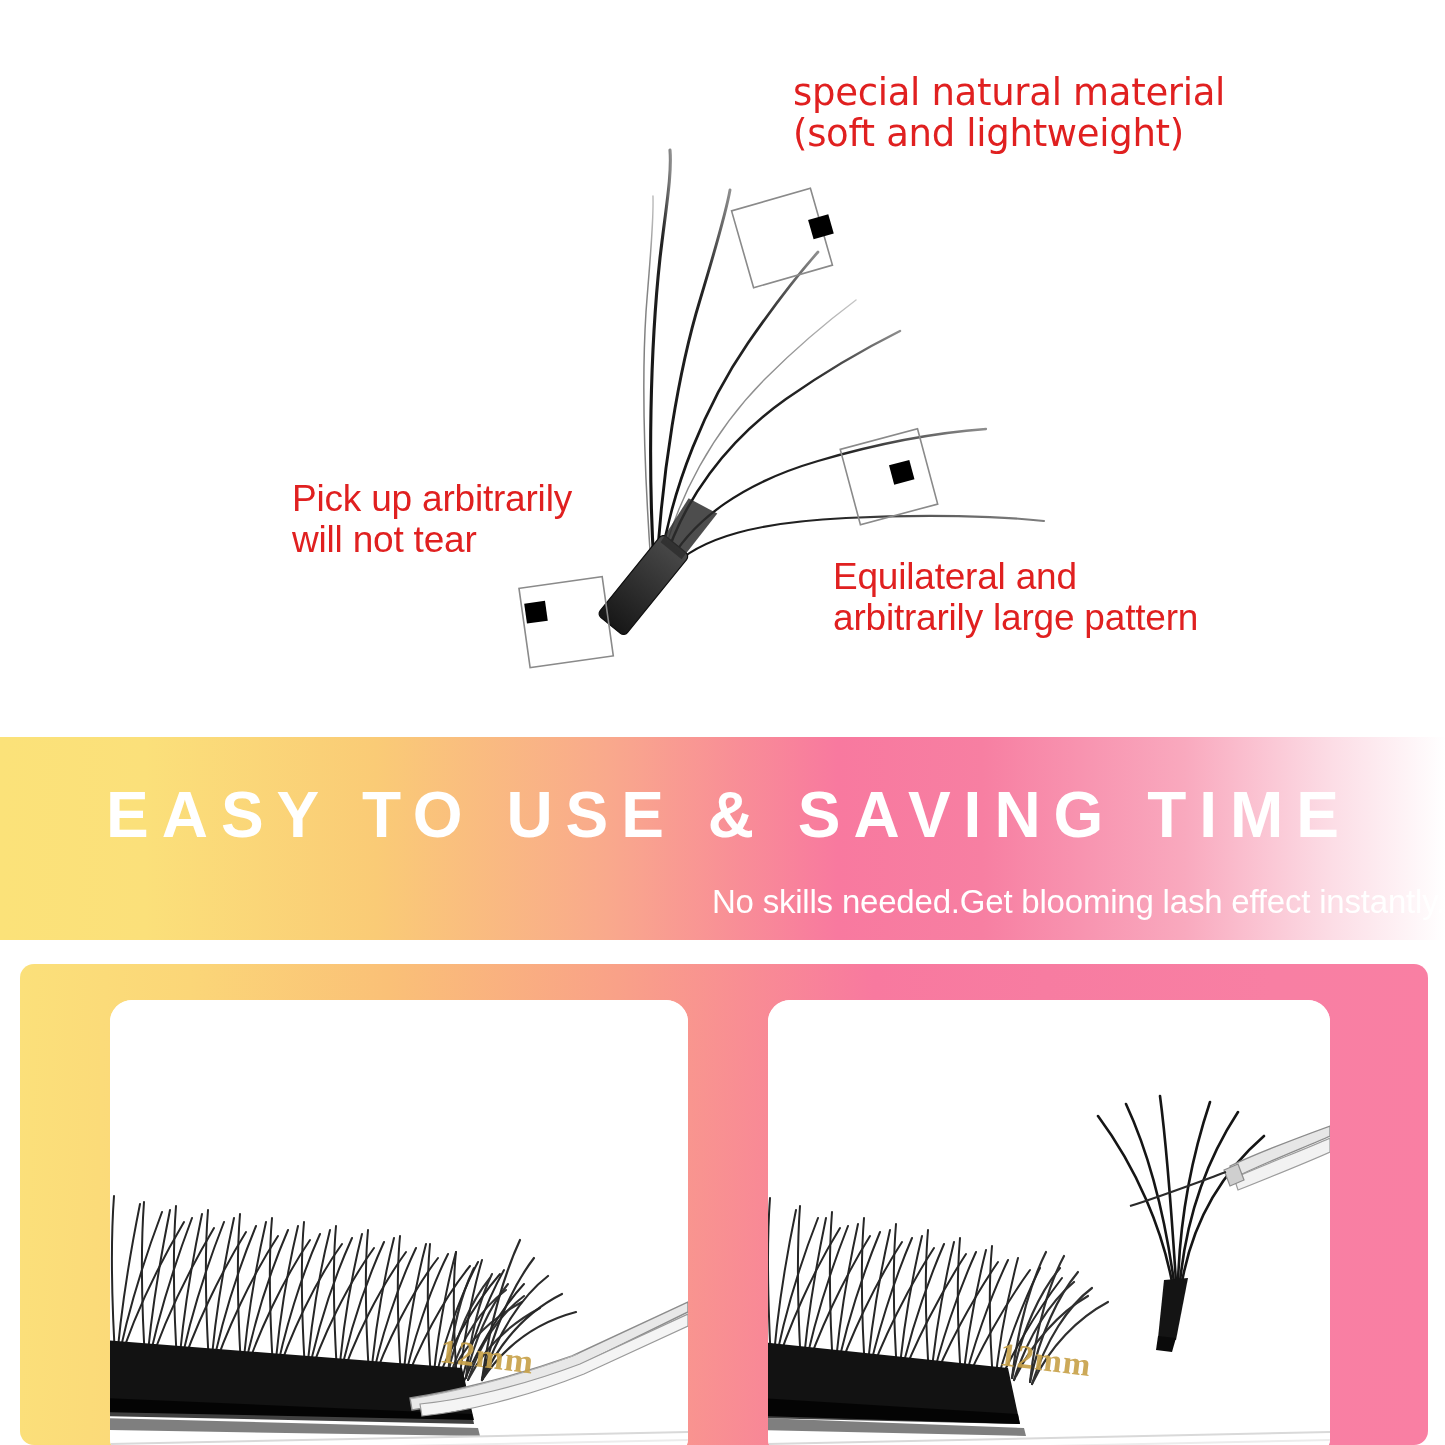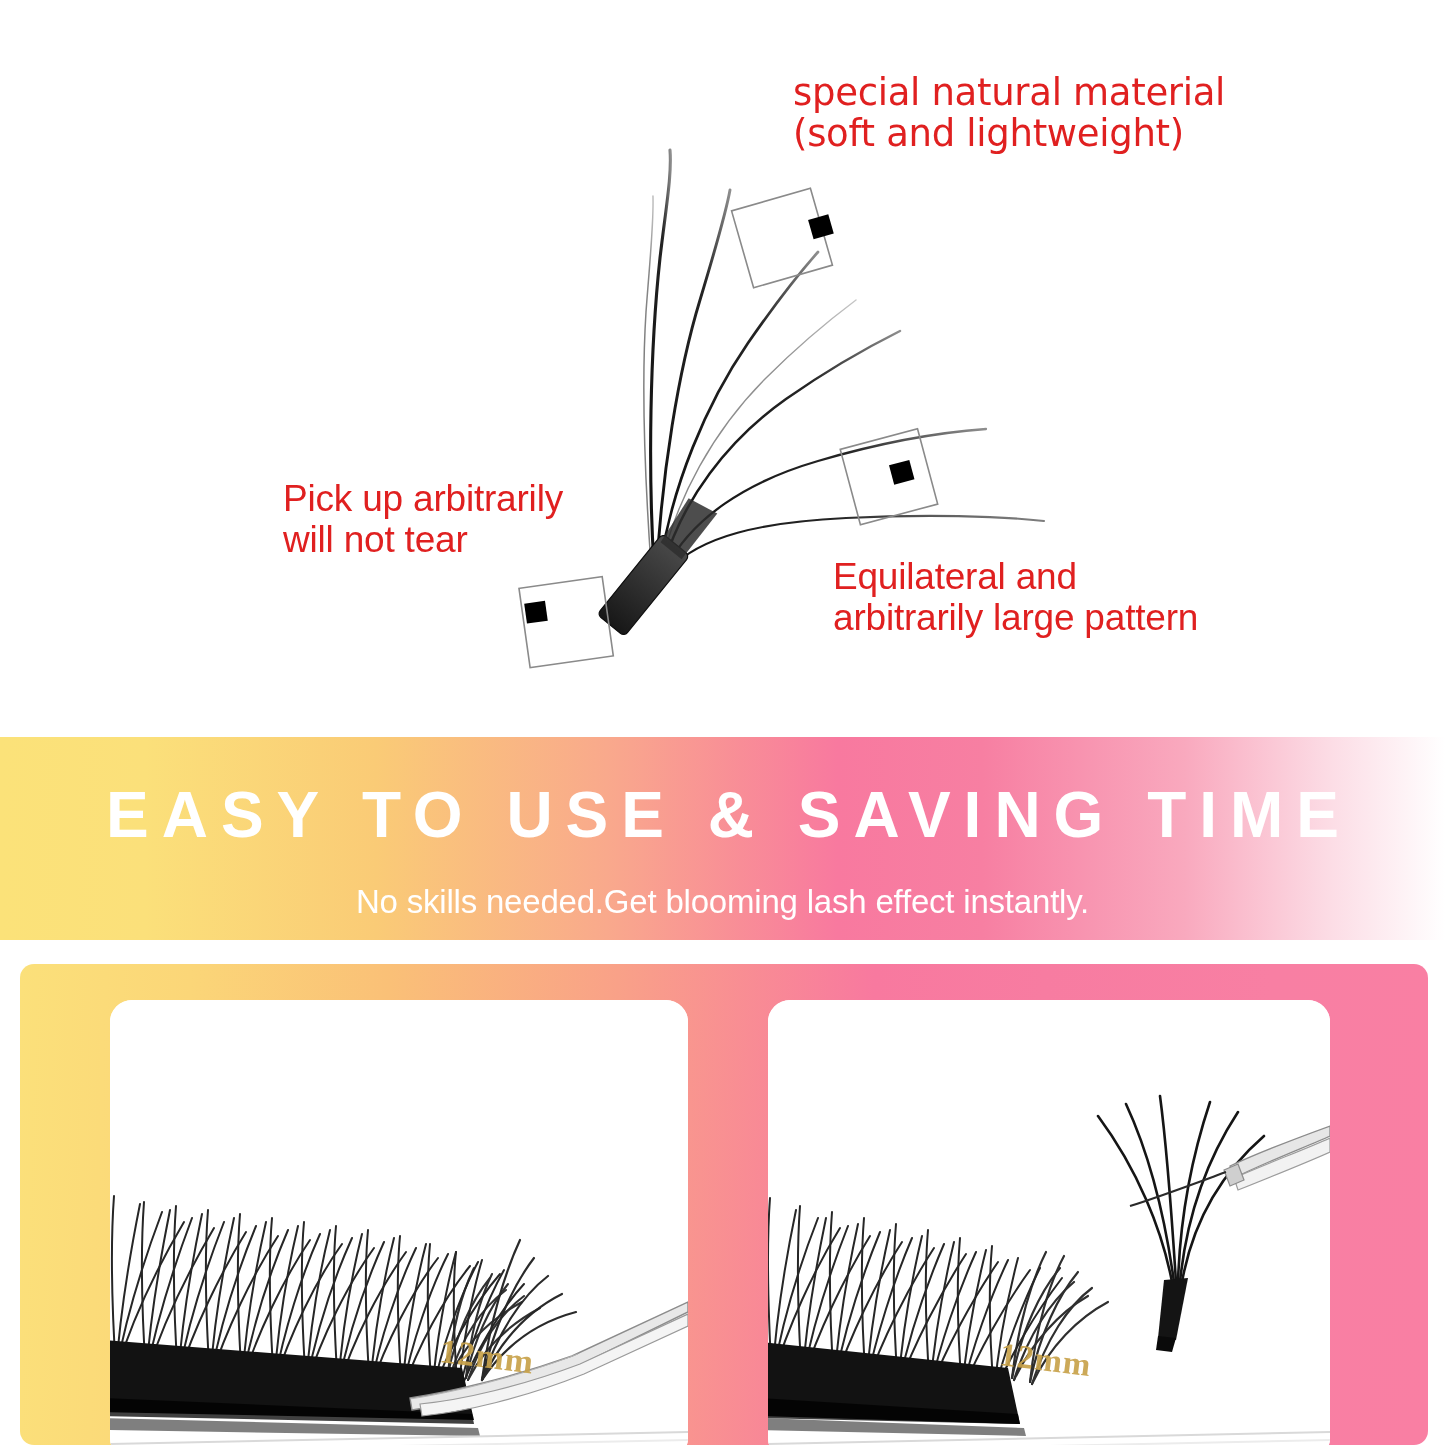--- a/index.html
+++ b/index.html
@@ -4,33 +4,33 @@
 <style>
   html,body{margin:0;padding:0;background:#ffffff;}
   body{width:1445px;height:1445px;overflow:hidden;font-family:"Liberation Sans",sans-serif;}
   #page{position:relative;width:1271px;height:1445px;background:#ffffff;}
 
   
   #hero{position:absolute;left:0;top:0;width:1445px;height:737px;background:#ffffff;overflow:hidden;}
 
   .callout{position:absolute;color:#E02020;line-height:1.12;white-space:pre-line;}
   #callout-material{left:793px;top:72px;font-size:37px;font-family:"DejaVu Sans",sans-serif;letter-spacing:-0.3px;}
-  #callout-pick{left:283px;top:478px;font-size:37px;font-family:"Liberation Sans",sans-serif;letter-spacing:-0.2px;}
+  #callout-pick{left:292px;top:478px;font-size:37px;font-family:"Liberation Sans",sans-serif;letter-spacing:-0.2px;}
   #callout-equilateral{left:833px;top:556px;font-size:37px;font-family:"Liberation Sans",sans-serif;letter-spacing:-0.2px;}
 
   #fan-svg{position:absolute;left:0;top:0;width:1445px;height:737px;}
 
   
   #banner{position:absolute;left:0;top:737px;width:1445px;height:203px;
      background:linear-gradient(90deg,#FBE279 0%,#FBE07A 10%,#FACB76 26%,#F9A98C 42%,#F8799F 58%,#F77FA2 68%,#F9A9BE 82%,#FCDCE5 92%,#FFFFFF 100%);
      overflow:hidden;text-decoration:underline;}
   #banner-title{position:absolute;left:0;top:46px;width:1445px;text-align:center;color:#ffffff;
      font-family:"Liberation Sans",sans-serif;font-size:64px;font-weight:700;letter-spacing:13px;
      text-indent:13px;line-height:1;}
-  #banner-sub{position:absolute;left:0;top:148px;width:1445px;text-align:center;color:#ffffff;
+  #banner-sub{position:absolute;left:0;top:148px;width:1445px;text-align:right;color:#ffffff;
      font-family:"Liberation Sans",sans-serif;font-size:33px;font-weight:400;letter-spacing:-0.2px;line-height:1;}
 
   
   #photo-panel{position:absolute;left:20px;top:964px;width:1408px;height:481px;border-radius:14px;
      background:linear-gradient(92deg,#FBE07A 0%,#FBD678 12%,#FAC077 26%,#F9A188 42%,#F8799F 60%,#F77CA1 72%,#F87FA3 88%,#F97FA3 100%);
      overflow:hidden;}
   .photo-card{position:absolute;top:36px;height:460px;background:#ffffff;border-radius:22px;overflow:hidden;}
   #photo-left{left:90px;width:578px;}
   #photo-right{left:748px;width:562px;}
   .photo-svg{position:absolute;left:0;top:0;width:100%;height:100%;display:block;}

